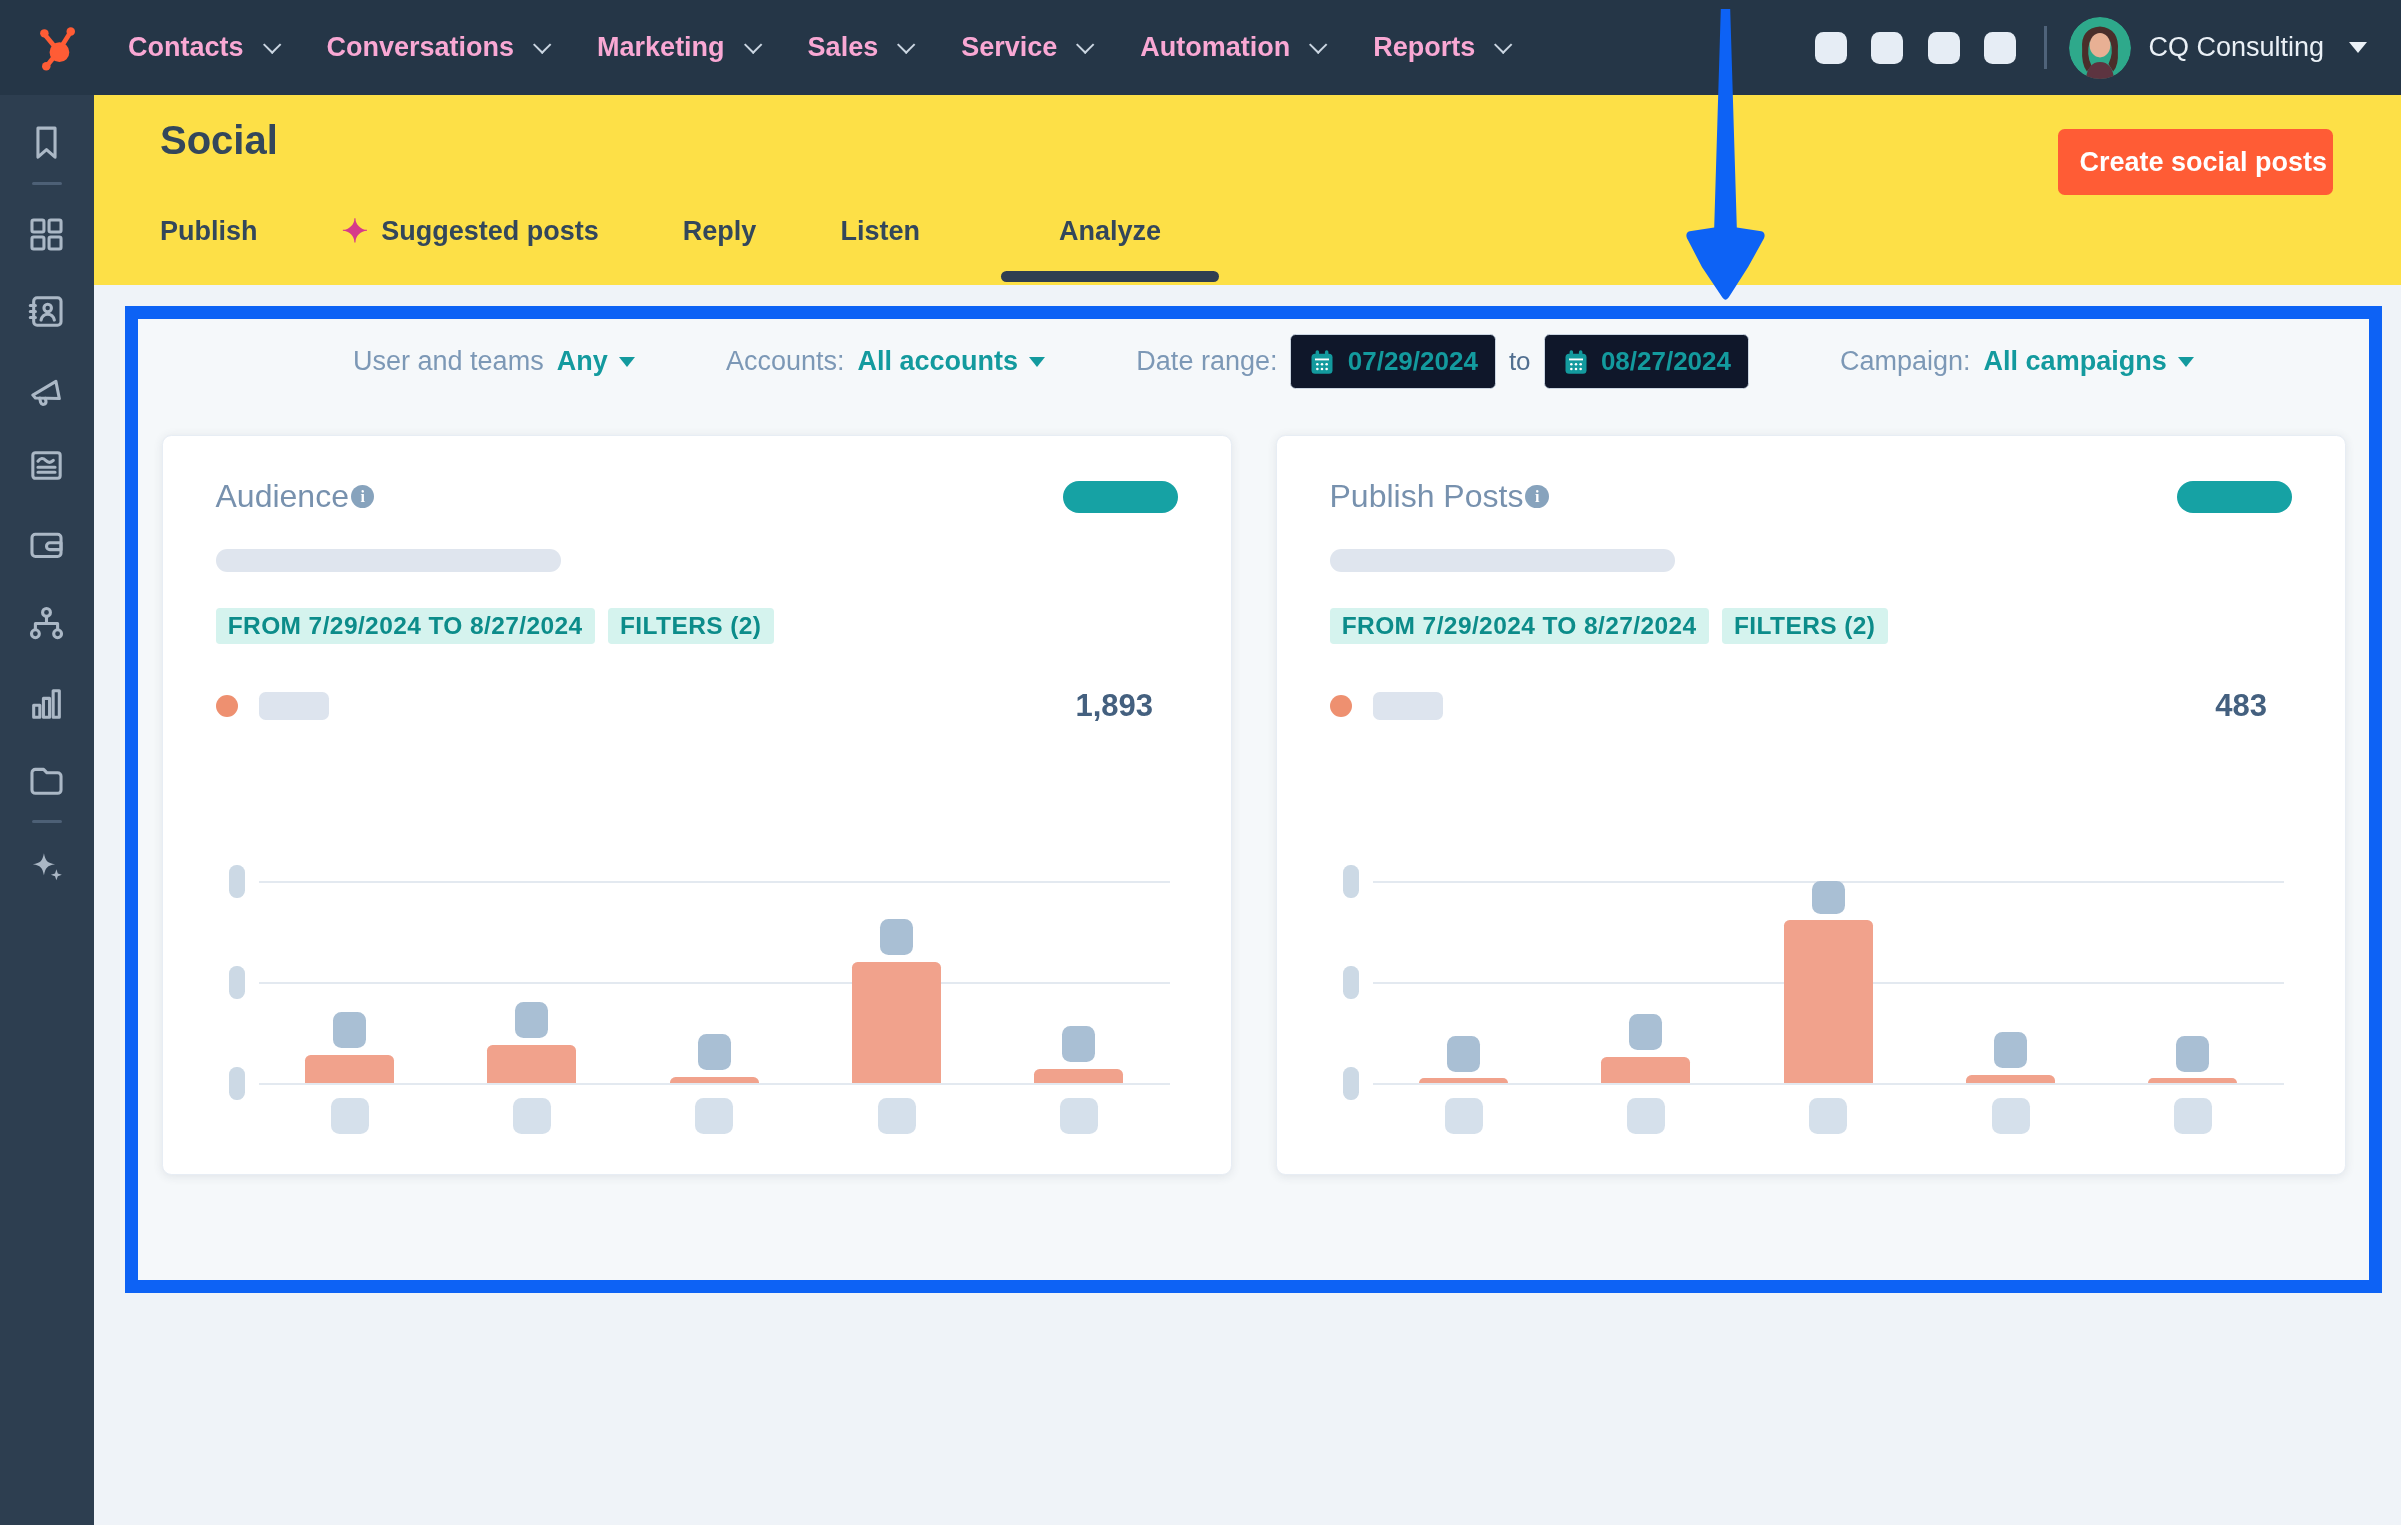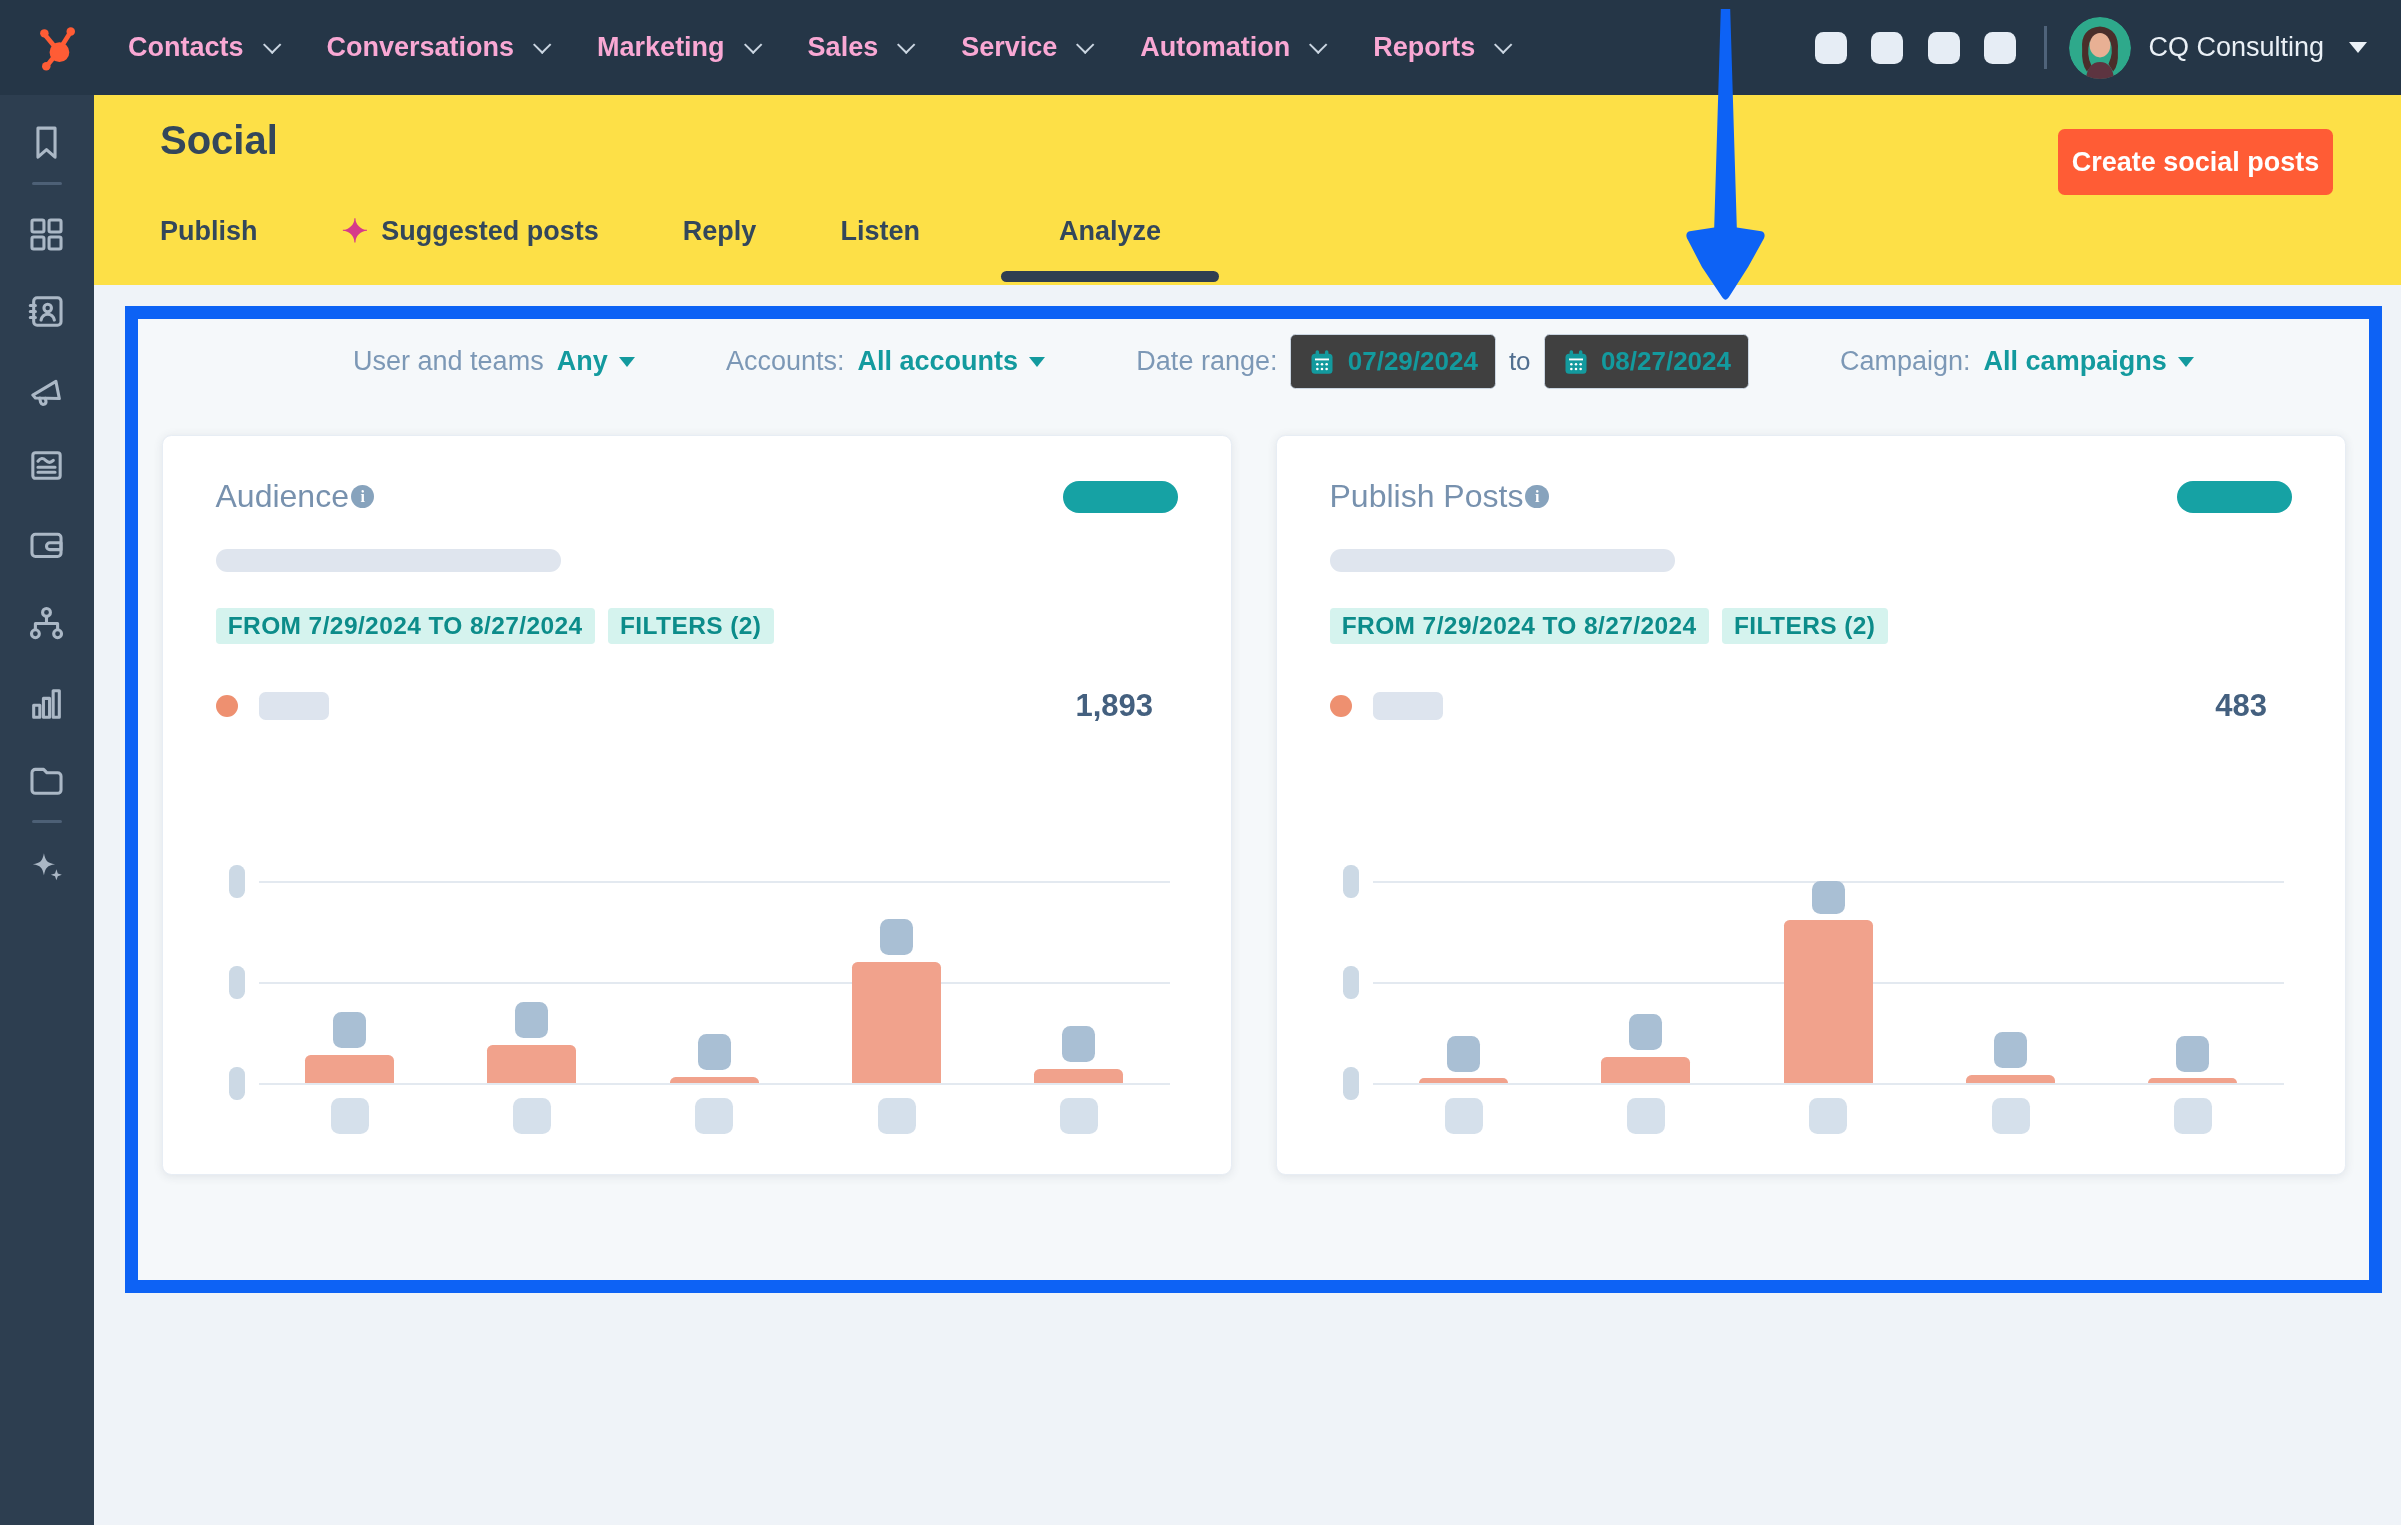--- a/index.html
+++ b/index.html
@@ -33,30 +33,30 @@
 
   
   .pagehead{position:absolute;left:94px;top:95px;width:2307px;height:190px;background:#fde047;z-index:1;}
   .page-title{position:absolute;left:66px;top:22.6px;font-size:40px;font-weight:700;color:#33475b;}
   .tabs{position:absolute;left:66px;bottom:38px;display:flex;align-items:center;gap:84px;}
   .tab{position:relative;font-size:27px;font-weight:600;color:#33475b;cursor:pointer;display:flex;align-items:center;gap:13px;}
   .tab.active{margin:0 55px;}
   .tab.active::after{content:"";position:absolute;left:-58px;right:-58px;top:calc(100% + 24.5px);height:11.3px;border-radius:6.6px;background:#2f3e51;}
   .sparkle{color:#d63a8a;font-size:32px;line-height:1;}
   .create-btn{position:absolute;right:68px;top:34px;width:275px;height:66px;background:#ff5c35;border:none;border-radius:6.6px;
-    color:#ffffff;font-size:27px;font-weight:600;font-family:inherit;cursor:pointer;}
+    color:#ffffff;font-size:27px;font-weight:600;font-family:inherit;cursor:pointer;text-align:right;}
 
   
   .region{position:absolute;left:125px;top:306px;width:2257px;height:987px;border:13px solid #0d62f5;background:#f5f8fa;}
   .filters-row{margin-top:15px;height:55px;display:flex;justify-content:center;align-items:center;gap:51px;}
   .f-group{display:flex;align-items:center;gap:13px;}
   .f-label{font-size:27px;color:#7c98b6;margin-left:40px;}
   .f-value{font-size:27px;font-weight:700;color:#139a9e;cursor:pointer;display:flex;align-items:center;gap:11.3px;}
   .tri-teal{width:0;height:0;border-left:8.5px solid transparent;border-right:8.5px solid transparent;border-top:10.4px solid #139a9e;}
-  .date-box{height:55px;background:#404040;border:1.9px solid #cbd6e2;border-radius:5.6px;display:flex;align-items:center;gap:11.3px;
+  .date-box{height:55px;background:#0f172a;border:1.9px solid #cbd6e2;border-radius:5.6px;display:flex;align-items:center;gap:11.3px;
     padding:0 17px;cursor:pointer;}
   .date-text{font-size:26px;font-weight:700;color:#139a9e;}
   .to-word{font-size:26px;color:#516f90;}
 
   .compare-row{margin:30px 36px 0 36px;height:38px;display:flex;justify-content:space-between;align-items:center;}
   .checkbox-wrap{display:flex;align-items:center;gap:19px;cursor:pointer;}
   .checkbox{width:34px;height:34px;background:#ffffff;border:2.8px solid #8099b4;border-radius:7.5px;}
   .compare-label{font-size:28px;color:#7c98b6;}
   .about-charts{display:flex;align-items:center;gap:13px;font-size:28px;font-weight:700;color:#149ea2;cursor:pointer;}
 

